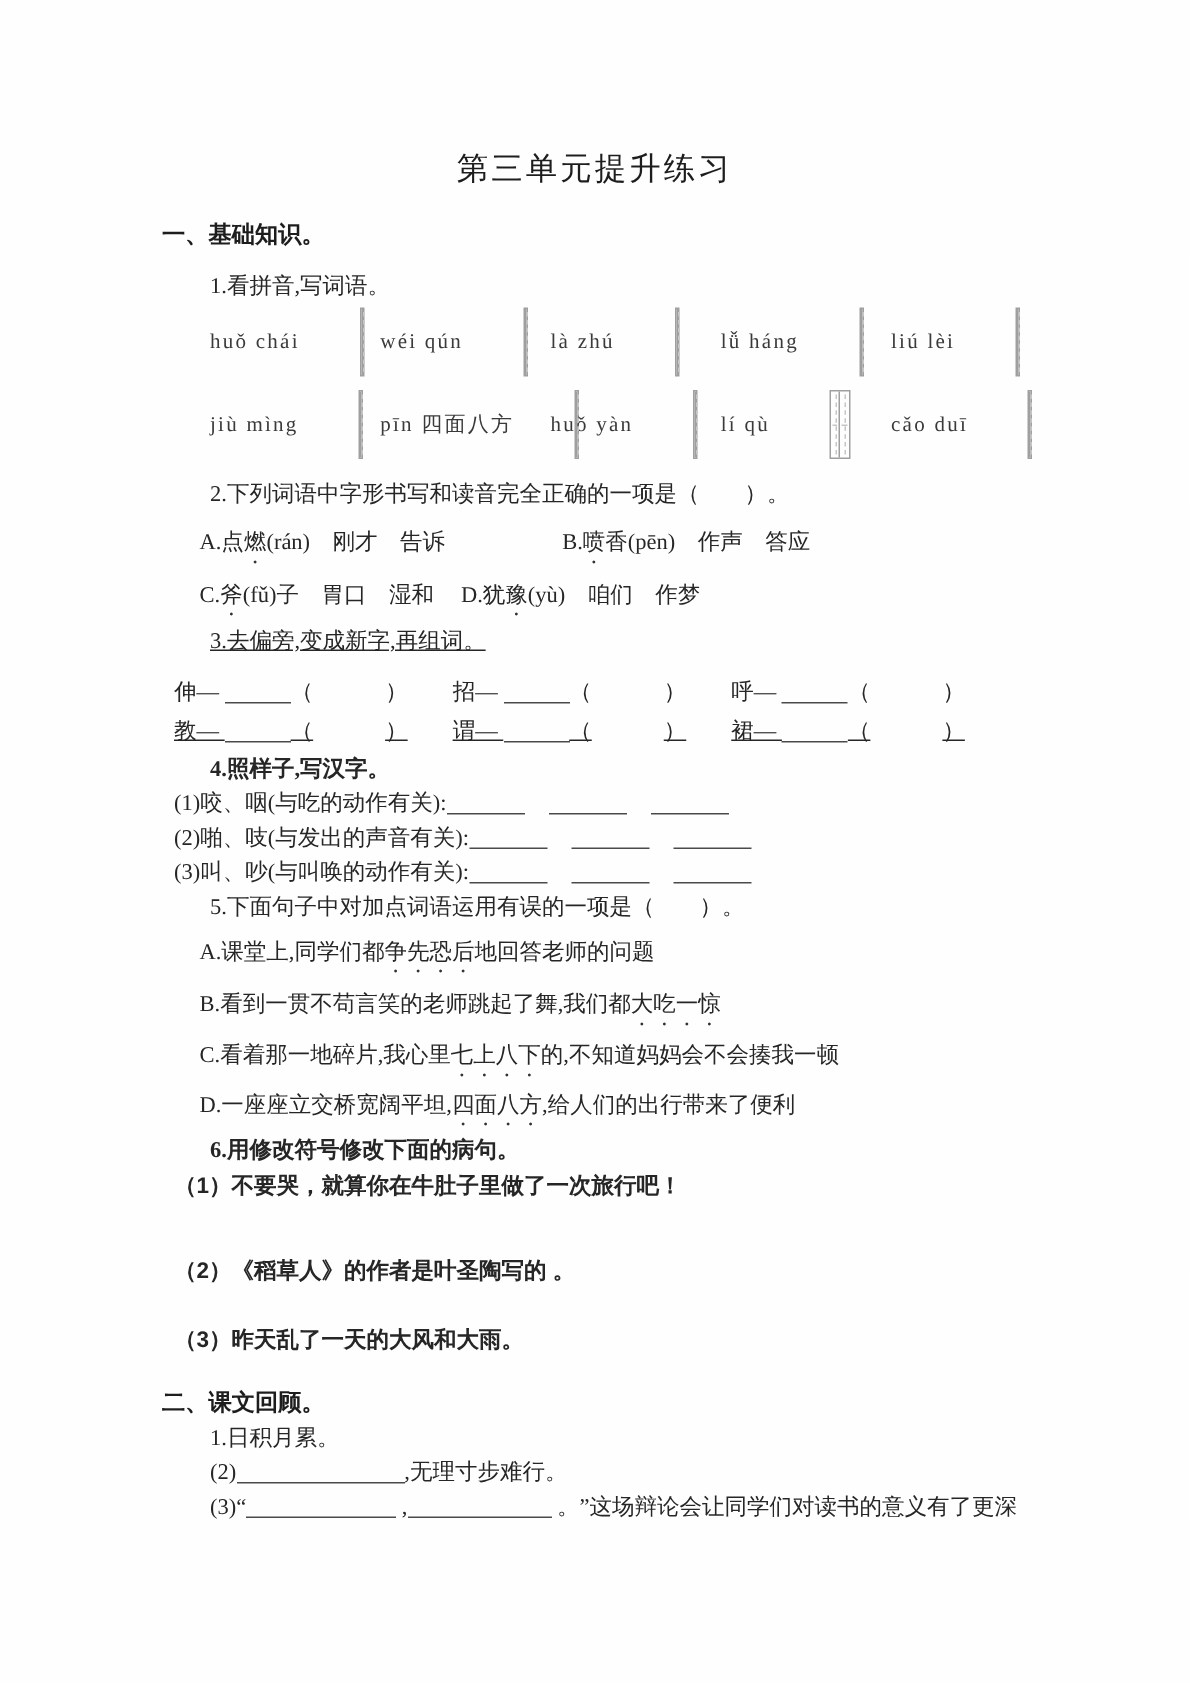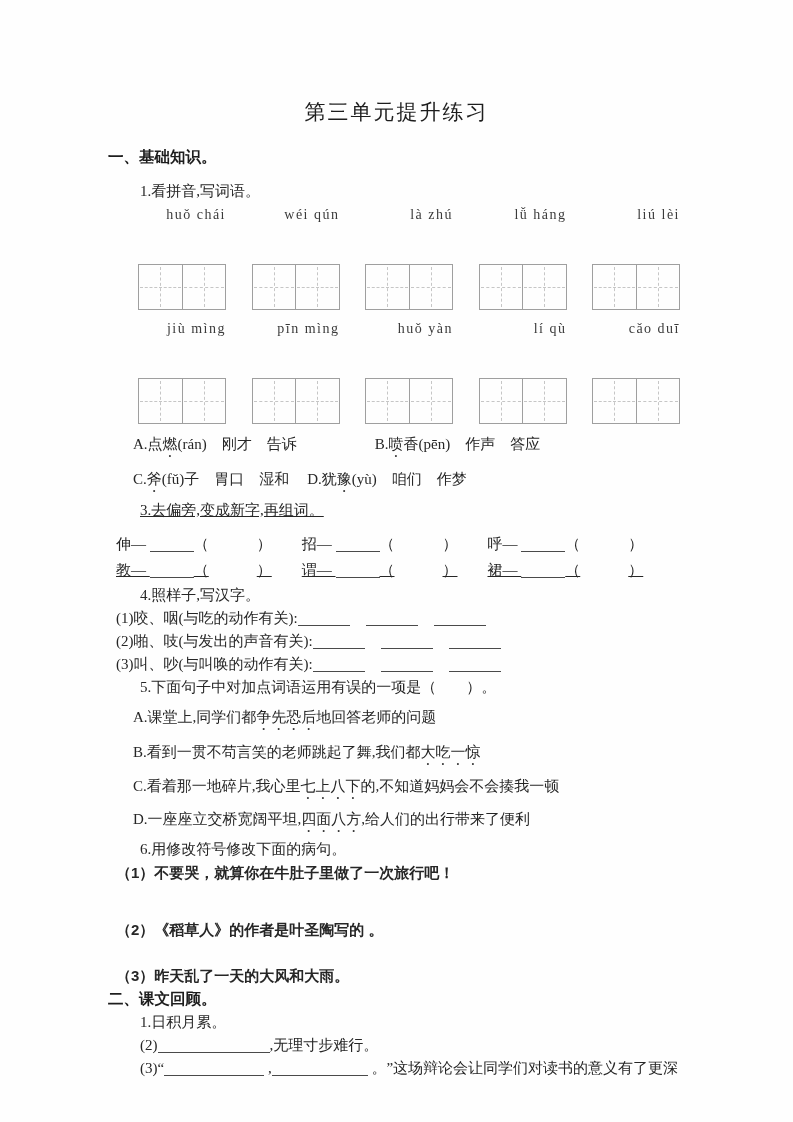--- a/index.html
+++ b/index.html
@@ -22,28 +22,28 @@
   }
   .content{padding-left:108px;padding-right:40px;}
   .line{line-height:23px;margin:0;}
   .hei{font-family:"Liberation Sans","DejaVu Sans",sans-serif;font-weight:700;}
   .sec-heading{font-size:15.5px;line-height:24px;color:#1d1d1d;}
   .ind1{margin-left:32px;}
   .ind-opt{margin-left:25px;}
   .ind0{margin-left:8px;}
   .mt18{margin-top:18px;} .mt13{margin-top:13px;} .mt9{margin-top:9px;}
   .mt7{margin-top:7px;} .mt6{margin-top:6px;} .mt5{margin-top:5px;}
-  .mt3{margin-top:3px;text-decoration:underline;} .mt2{margin-top:2px;} .mt1{margin-top:11px;}
-  .mt34{margin-top:34px;} .mt23{margin-top:23px;} .mt19{}
+  .mt3{margin-top:3px;text-decoration:underline;} .mt2{margin-top:2px;font-weight:bold;} .mt1{margin-top:11px;}
+  .mt34{margin-top:34px;} .mt23{margin-top:23px;} .mt19{margin-top:19px;}
   .mt0{margin-top:0;}
   
   .pinyin-row{margin-left:32px;width:540px;display:flex;justify-content:space-between;}
   .pinyin-row.second{margin-top:9px;}
   .pinyin-row.first{margin-top:2px;}
-  .py-col{width:86px;display:flex;flex-direction:column;align-items:flex-end;gap:40px;}
+  .py-col{width:86px;display:flex;flex-direction:row;align-items:center;gap:40px;}
   .py-label{
     font-size:14px;letter-spacing:1.5px;line-height:19px;color:#3a3a3a;
     white-space:nowrap;
   }
   .tian{
     width:86px;height:44px;
     border:1px solid #9f9f9f;
     display:flex;box-sizing:content-box;
   }
   .tcell{flex:1;position:relative;}
@@ -119,21 +119,21 @@
       </div>
     <div class="pinyin-row second">
         <div class="py-col">
           <div class="py-label">jiù mìng</div>
           <div class="tian">
             <div class="tcell"></div>
             <div class="tcell"></div>
           </div>
         </div>
         <div class="py-col">
-          <div class="py-label">pīn mìng</div>
+          <div class="py-label">pīn 四面八方</div>
           <div class="tian">
             <div class="tcell"></div>
             <div class="tcell"></div>
           </div>
         </div>
         <div class="py-col">
           <div class="py-label">huǒ yàn</div>
           <div class="tian">
             <div class="tcell"></div>
             <div class="tcell"></div>
@@ -148,20 +148,21 @@
         </div>
         <div class="py-col">
           <div class="py-label">cǎo duī</div>
           <div class="tian">
             <div class="tcell"></div>
             <div class="tcell"></div>
           </div>
         </div>
       </div>
 
+    <div class="line ind1 mt13">2.下列词语中字形书写和读音完全正确的一项是（　　）。</div>
     <div class="line ind-opt mt9"><span>A.点</span><span class="dots">燃</span><span>(rán)　刚才　告诉</span><span class="hspace" style="width: 78px;"></span><span>B.</span><span class="dots">喷</span><span>香(pēn)　作声　答应</span></div>
     <div class="line ind-opt mt7"><span>C.</span><span class="dots">斧</span><span>(fǔ)子　胃口　湿和</span><span class="hspace" style="width: 18px;"></span><span>D.犹</span><span class="dots">豫</span><span>(yù)　咱们　作梦</span></div>
 
     <div class="line ind1 mt3">3.去偏旁,变成新字,再组词。</div>
     <div class="line ind0 mt1"><span>伸— </span><span class="blank" style="width: 44px;"></span><span>（</span><span class="hspace" style="width: 48px;"></span><span>）</span><span class="hspace" style="width: 30px;"></span><span>招— </span><span class="blank" style="width: 44px;"></span><span>（</span><span class="hspace" style="width: 48px;"></span><span>）</span><span class="hspace" style="width: 30px;"></span><span>呼— </span><span class="blank" style="width: 44px;"></span><span>（</span><span class="hspace" style="width: 48px;"></span><span>）</span></div>
     <div class="line ind0 mt3"><span>教— </span><span class="blank" style="width: 44px;"></span><span>（</span><span class="hspace" style="width: 48px;"></span><span>）</span><span class="hspace" style="width: 30px;"></span><span>谓— </span><span class="blank" style="width: 44px;"></span><span>（</span><span class="hspace" style="width: 48px;"></span><span>）</span><span class="hspace" style="width: 30px;"></span><span>裙— </span><span class="blank" style="width: 44px;"></span><span>（</span><span class="hspace" style="width: 48px;"></span><span>）</span></div>
 
     <div class="line ind1 mt2">4.照样子,写汉字。</div>
     <div class="line ind0 mt0"><span>(1)咬、咽(与吃的动作有关):</span><span class="blank" style="width: 52px;"></span><span class="hspace" style="width: 16px;"></span><span class="blank" style="width: 52px;"></span><span class="hspace" style="width: 16px;"></span><span class="blank" style="width: 52px;"></span></div>
     <div class="line ind0 mt0"><span>(2)啪、吱(与发出的声音有关):</span><span class="blank" style="width: 52px;"></span><span class="hspace" style="width: 16px;"></span><span class="blank" style="width: 52px;"></span><span class="hspace" style="width: 16px;"></span><span class="blank" style="width: 52px;"></span></div>

